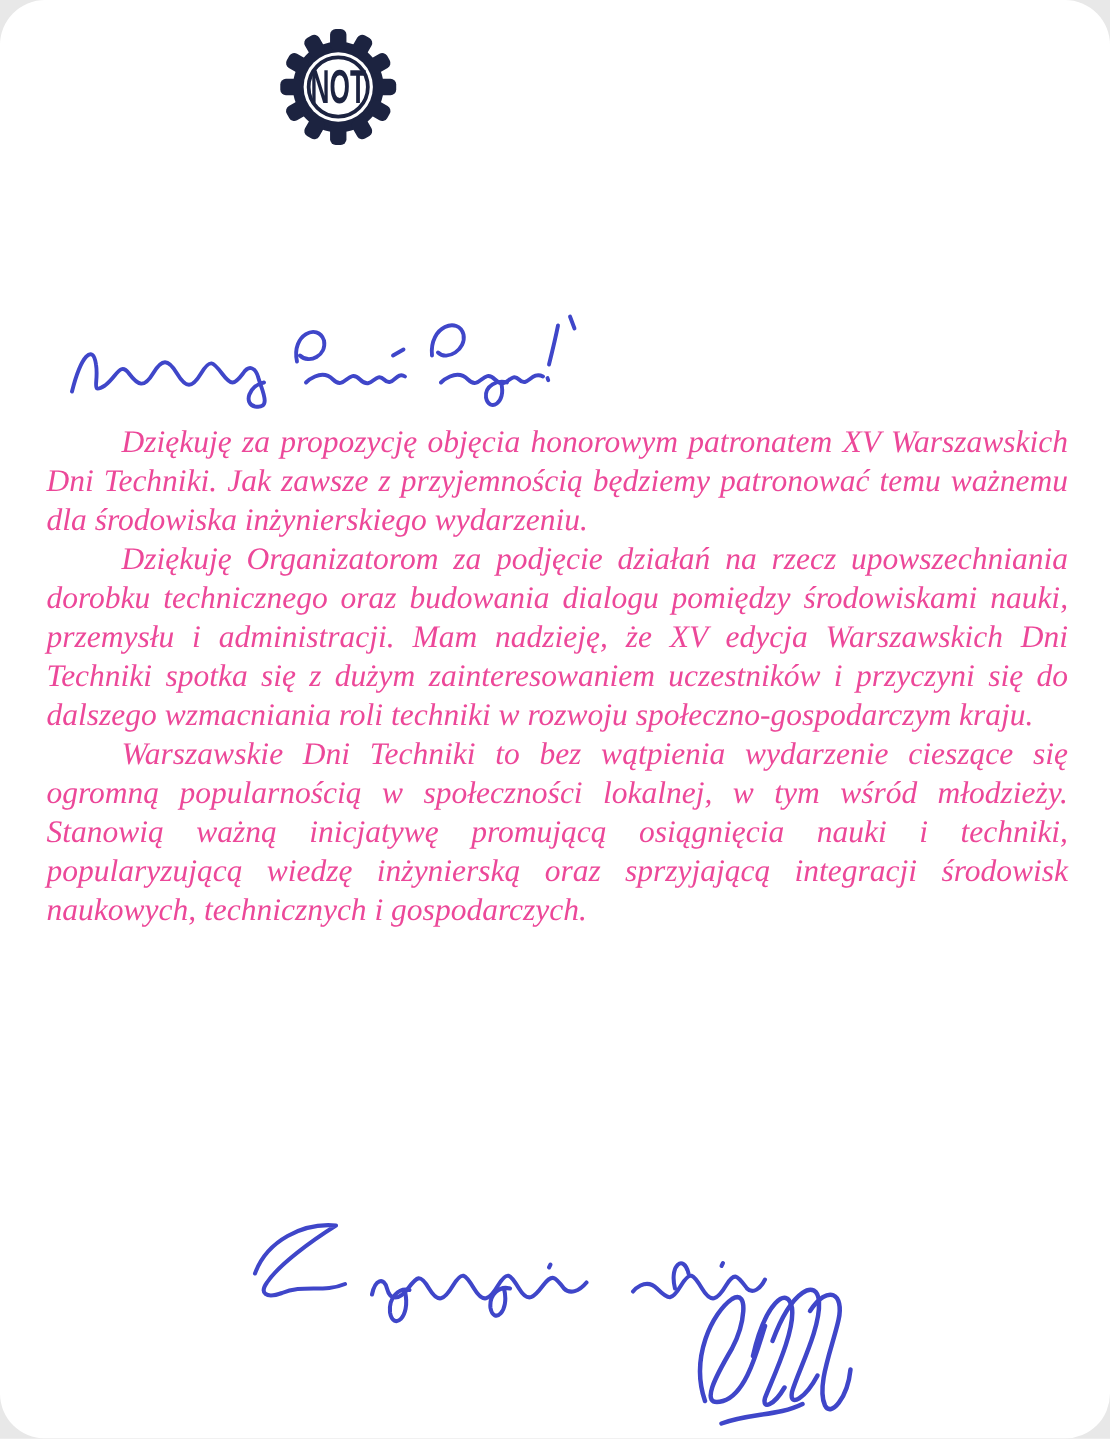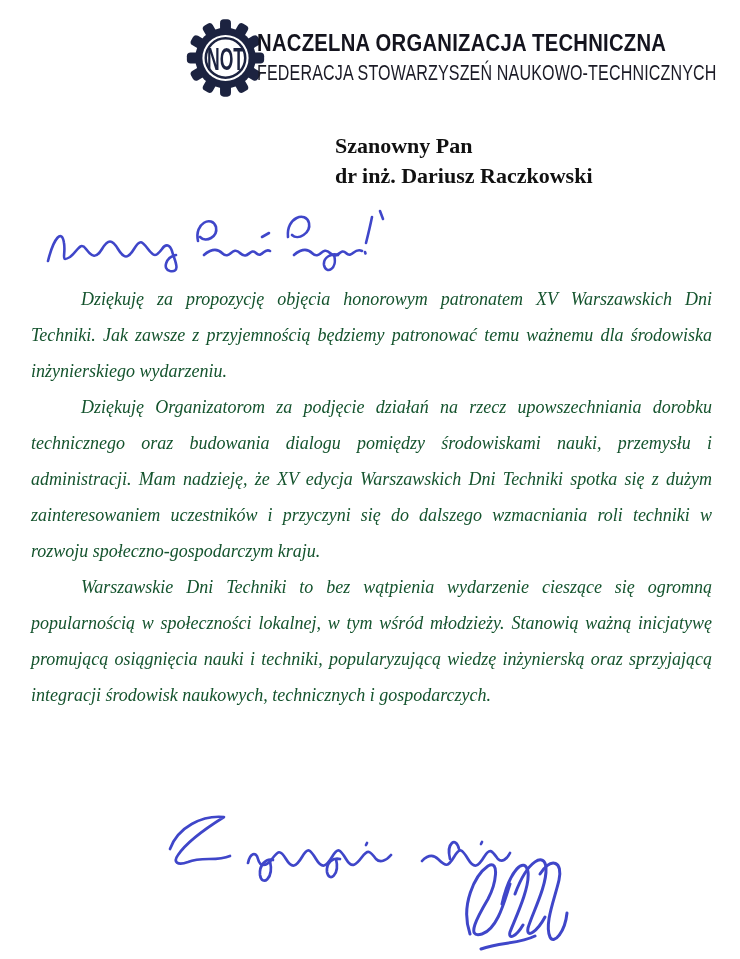--- a/index.html
+++ b/index.html
@@ -1,19 +1,20 @@
 <!DOCTYPE html>
 <html lang="pl"><head>
 <meta charset="utf-8">
 <style>
   html,body{margin:0;padding:0;background:#e8e8e8;}
   .page{
     position:relative;width:740px;height:959px;margin:0 auto;
     background:#ffffff;overflow:hidden;
     font-family:"Liberation Serif", serif;
+    border-radius:30px;
   }
   
   .letterhead{position:absolute;left:0;top:0;width:740px;height:110px;}
   .logo{position:absolute;left:183px;top:16px;width:85px;height:84px;}
   .org-lines{position:absolute;left:257px;top:30px;width:470px;}
   .org-name{
     display:block;font-family:"Liberation Sans",sans-serif;font-weight:bold;
     font-size:23px;color:#14141e;white-space:nowrap;
     transform:scaleX(.88);transform-origin:left center;letter-spacing:.3px;
   }
@@ -28,21 +29,21 @@
     font-weight:bold;font-size:22px;line-height:30px;color:#111;
   }
   
   .hw{position:absolute;}
   .hw path{fill:none;stroke:#3f46c9;stroke-linecap:round;stroke-linejoin:round;}
   .hw-greeting{left:36px;top:203px;width:358px;height:78px;}
   .hw-closing{left:150px;top:803px;width:472px;height:152px;}
   
   .body-text{
     position:absolute;left:31px;top:281px;width:681px;
-    font-style:italic;font-size:18px;line-height:36px;color:#14532d;
+    font-style:italic;font-size:21px;line-height:26px;color:#ec4899;
     text-align:justify;
   }
   .body-text p{margin:0;text-indent:50px;}
 </style>
 </head>
 <body>
 
 <div class="page">
 
   <div class="letterhead">
@@ -59,30 +60,22 @@
         <rect x="-6.5" y="-46" width="13" height="17" rx="4.5" transform="rotate(210)"></rect>
         <rect x="-6.5" y="-46" width="13" height="17" rx="4.5" transform="rotate(240)"></rect>
         <rect x="-6.5" y="-46" width="13" height="17" rx="4.5" transform="rotate(270)"></rect>
         <rect x="-6.5" y="-46" width="13" height="17" rx="4.5" transform="rotate(300)"></rect>
         <rect x="-6.5" y="-46" width="13" height="17" rx="4.5" transform="rotate(330)"></rect>
       </g>
       <circle cx="50" cy="50" r="27.5" fill="#ffffff"></circle>
       <circle cx="50" cy="50" r="23.5" fill="#ffffff" stroke="#1c2340" stroke-width="3"></circle>
       <text transform="translate(50,51) scale(0.72,1.3)" text-anchor="middle" dominant-baseline="central" font-family="Liberation Sans, sans-serif" font-weight="bold" font-size="29" fill="#1c2340">NOT</text>
     </svg>
-    <div class="org-lines">
-      <span class="org-name">NACZELNA ORGANIZACJA TECHNICZNA</span>
-      <span class="org-sub">FEDERACJA STOWARZYSZEŃ NAUKOWO-TECHNICZNYCH</span>
-    </div>
   </div>
 
-  <div class="recipient">
-    <div>Szanowny Pan</div>
-    <div>dr inż. Dariusz Raczkowski</div>
-  </div>
 
   <svg class="hw hw-greeting" viewBox="0 0 358 78" role="img">
     <title>Szanowny Panie Prezesie!</title>
     <g stroke-width="2.6">
       <path d="M12,58 C18,34 26,26 28,40 C30,52 24,60 34,54 C42,48 44,38 50,46 S60,56 66,46 S76,36 82,46 S92,56 98,46 S106,38 112,46 S120,54 126,46 C130,40 134,42 136,48 C138,56 146,70 134,68 C126,66 130,54 140,52"></path>
       <path d="M162,38 C158,20 176,12 180,24 C182,34 170,40 164,34"></path>
       <path d="M168,52 S178,42 186,50 S196,42 204,50 S214,44 220,50 S228,44 234,48"></path>
       <path d="M226,34 l7,-4"></path>
       <path d="M252,34 C250,14 270,8 273,20 C275,30 262,38 256,32"></path>
       <path d="M258,52 S268,42 276,50 S286,42 294,50 S304,44 310,50 S318,44 326,48"></path>

